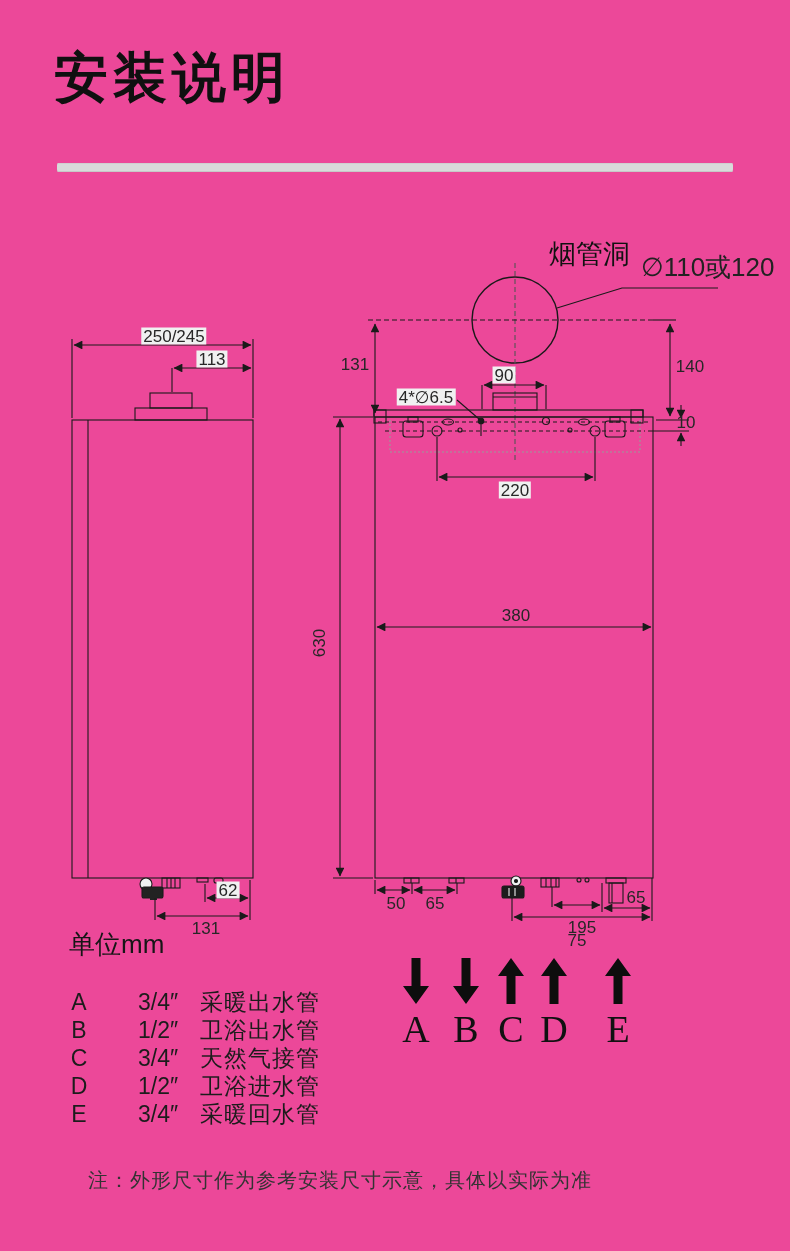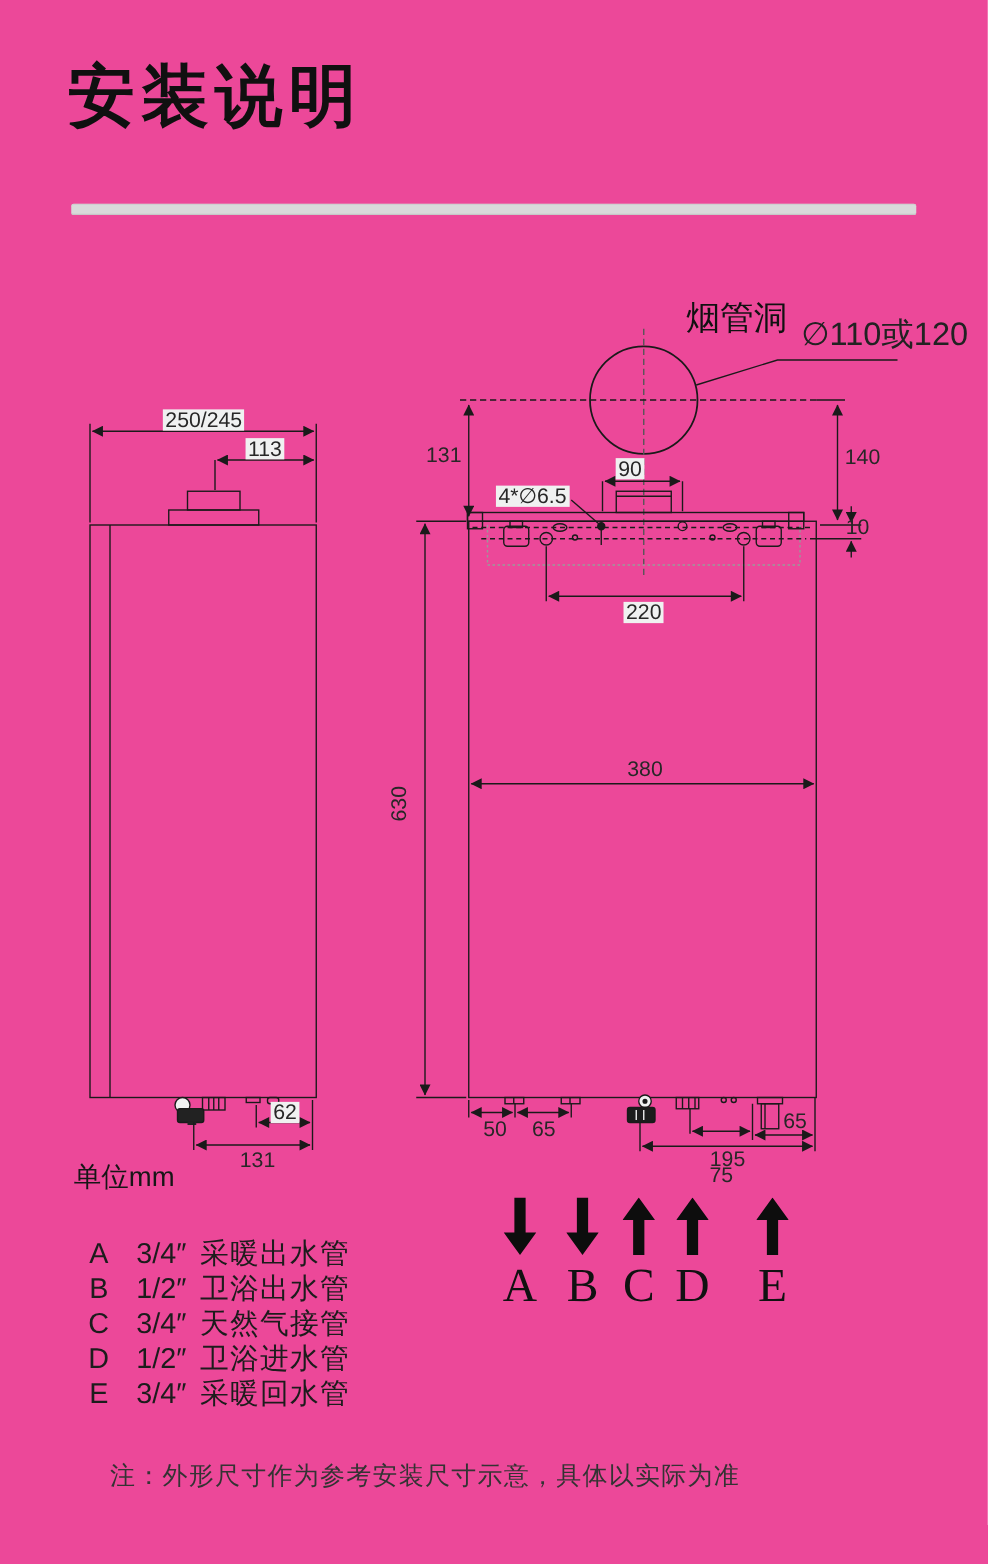--- a/index.html
+++ b/index.html
@@ -11,25 +11,25 @@
   .page-title{left:54px;top:50px;font-size:54px;font-weight:800;color:#101010;
               letter-spacing:5px;line-height:1;}
   .divider{left:57px;top:163px;width:676px;height:9px;background:#d9dada;
            border-radius:2px;box-shadow:inset 0 -1px 0 #c7c8c8, inset 0 1px 0 #cfd0d0;}
   .dim{font-size:17px;color:#272727;line-height:1;white-space:nowrap;
        background:#f0f1f1;padding:0 2px;transform:translate(-50%,-50%);}
   .dim.nobg{background:transparent;}
   .dim.rot{transform:translate(-50%,-50%) rotate(-90deg);}
   .flue-label{left:549px;top:241px;font-size:27px;font-weight:400;color:#111;line-height:1;}
   .flue-dia{left:641px;top:254px;font-size:26px;color:#222;line-height:1;}
-  .unit-label{left:59px;top:931px;font-size:22px;color:#161616;line-height:1;}
+  .unit-label{left:69px;top:931px;font-size:26px;color:#161616;line-height:1;}
   .legend{left:66px;top:988px;}
   .legend-row{display:flex;align-items:center;height:28px;font-size:23px;color:#1c1c1c;}
   .legend-letter{width:26px;text-align:center;flex:0 0 auto;}
-  .legend-size{width:62px;text-align:center;padding-left:6px;flex:0 0 auto;}
+  .legend-size{width:62px;text-align:left;padding-left:6px;flex:0 0 auto;margin-left:40px;}
   .legend-name{letter-spacing:1px;}
   .note{left:88px;top:1167px;font-size:20px;color:#333;letter-spacing:1px;}
   .flow-group{position:absolute;width:44px;text-align:center;}
   .flow-arrow{display:block;margin:0 auto;}
   .flow-arrow.down{transform:scaleY(-1);}
   .flow-letter{display:block;margin-top:6px;font-family:"Liberation Serif","DejaVu Serif",serif;
                font-size:38px;color:#111;line-height:1;}
 </style>
 </head>
 <body>
@@ -172,21 +172,21 @@
       <line x1="514" y1="917" x2="650" y2="917" marker-start="url(#arr)" marker-end="url(#arr)"></line>
     </g>
   </svg>
 
   <div class="abs page-title">安装说明</div>
   <div class="abs divider"></div>
 
   <div class="abs flue-label">烟管洞</div>
   <div class="abs flue-dia">∅110或120</div>
 
-  <span class="abs dim" style="left:163px;top:336px;">250/245</span>
+  <span class="abs dim" style="left:174px;top:336px;">250/245</span>
   <span class="abs dim" style="left:212px;top:359px;">113</span>
   <span class="abs dim" style="left:228px;top:890px;">62</span>
   <span class="abs dim nobg" style="left:206px;top:928px;">131</span>
 
   <span class="abs dim nobg" style="left:355px;top:364px;">131</span>
   <span class="abs dim nobg" style="left:690px;top:366px;">140</span>
   <span class="abs dim nobg" style="left:686px;top:422px;">10</span>
   <span class="abs dim" style="left:504px;top:375px;">90</span>
   <span class="abs dim" style="left:426px;top:397px;">4*∅6.5</span>
   <span class="abs dim" style="left:515px;top:490px;">220</span>

